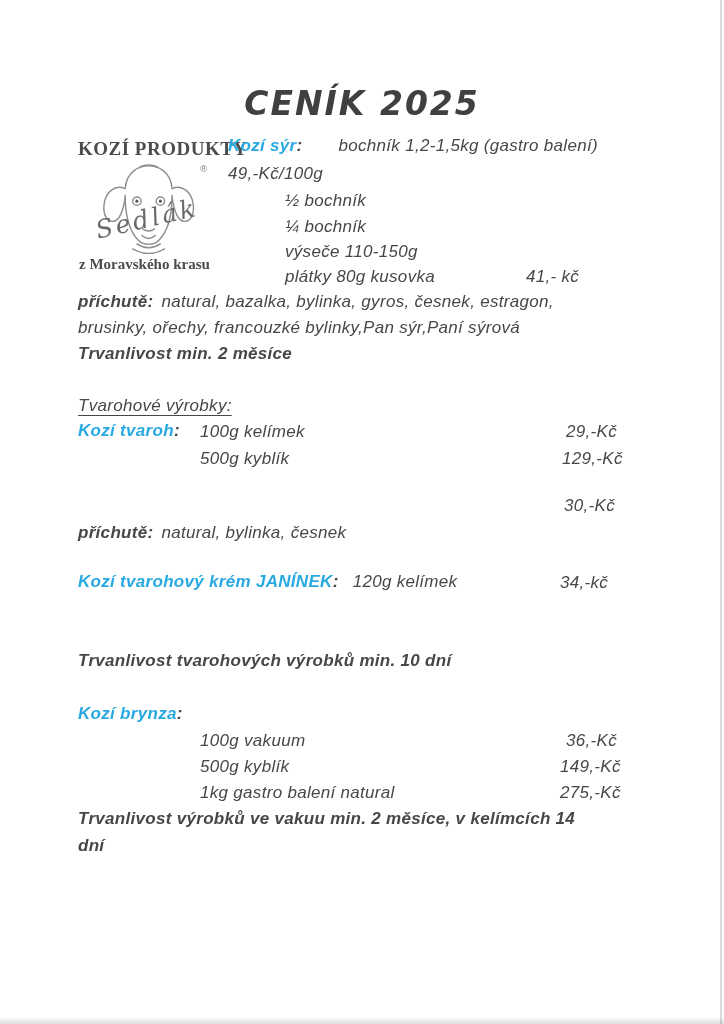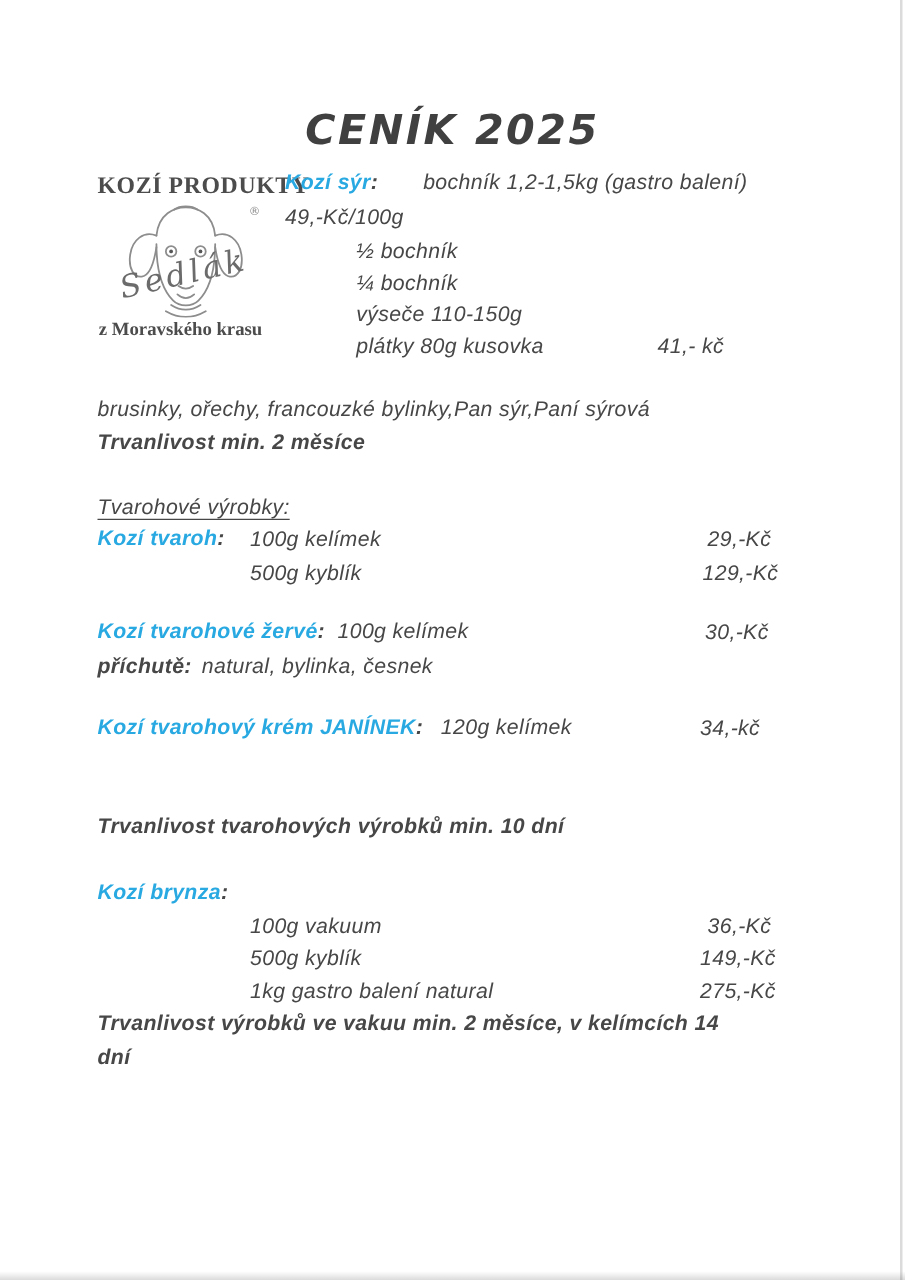--- a/index.html
+++ b/index.html
@@ -80,36 +80,36 @@
   <div class="hw" style="left:228px;top:136px">
     <span class="accent bold">Kozí sýr</span><span class="colon bold">:</span><span class="it" style="margin-left:36px">bochník 1,2-1,5kg (gastro balení)</span>
   </div>
   <div class="hw" style="left:228px;top:164px">49,-Kč/100g</div>
   <div class="hw" style="left:285px;top:191px">½ bochník</div>
   <div class="hw" style="left:285px;top:217px">¼ bochník</div>
   <div class="hw" style="left:285px;top:242px">výseče 110-150g</div>
   <div class="hw" style="left:285px;top:267px">plátky 80g kusovka</div>
   <div class="hw price" style="left:490px;top:267px">41,- kč</div>
 
+  <div class="hw" style="left:78px;top:292px">
+    <span class="bold">příchutě:</span><span class="it" style="margin-left:8px">natural, bazalka, bylinka, gyros, česnek, estragon,</span>
+  </div>
   <div class="hw" style="left:78px;top:318px">brusinky, ořechy, francouzké bylinky,Pan sýr,Paní sýrová</div>
   <div class="hw bold" style="left:78px;top:344px">Trvanlivost min. 2 měsíce</div>
 
   <div class="hw underline" style="left:78px;top:396px">Tvarohové výrobky:</div>
 
   <div class="hw" style="left:78px;top:421px">
     <span class="accent bold">Kozí tvaroh</span><span class="colon bold">:</span>
   </div>
   <div class="hw" style="left:200px;top:422px">100g kelímek</div>
   <div class="hw price" style="left:530px;top:422px">29,-Kč</div>
   <div class="hw" style="left:200px;top:449px">500g kyblík</div>
   <div class="hw price" style="left:526px;top:449px">129,-Kč</div>
 
-  <div class="hw" style="left:78px;top:495px">
-    <span class="accent bold">Kozí tvarohové žervé</span><span class="colon bold">:</span><span class="it" style="margin-left:10px">100g kelímek</span>
-  </div>
   <div class="hw price" style="left:528px;top:496px">30,-Kč</div>
   <div class="hw" style="left:78px;top:523px">
     <span class="bold">příchutě:</span><span class="it" style="margin-left:8px">natural, bylinka, česnek</span>
   </div>
 
   <div class="hw" style="left:78px;top:572px">
     <span class="accent bold">Kozí tvarohový krém JANÍNEK</span><span class="colon bold">:</span><span class="it" style="margin-left:14px">120g kelímek</span>
   </div>
   <div class="hw price" style="left:524px;top:573px">34,-kč</div>
 

